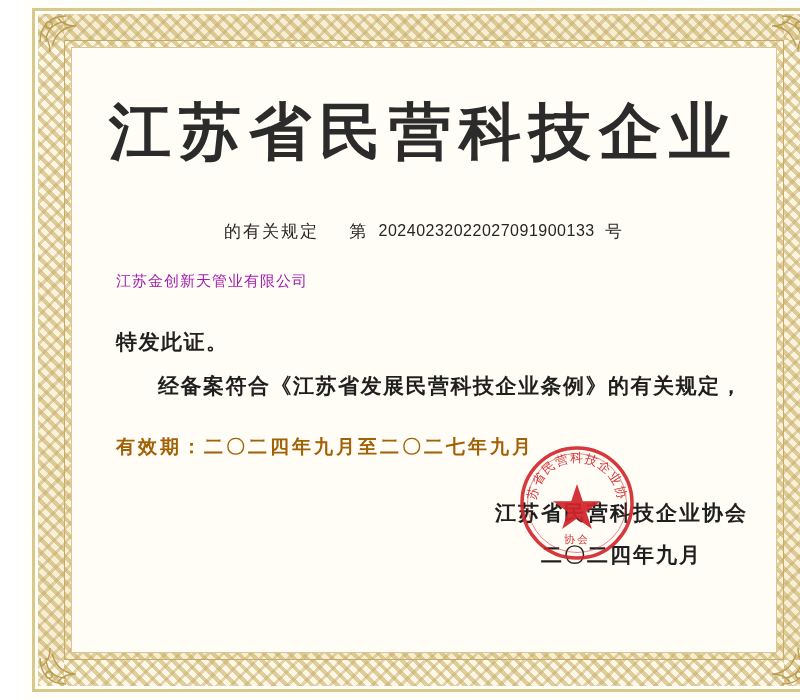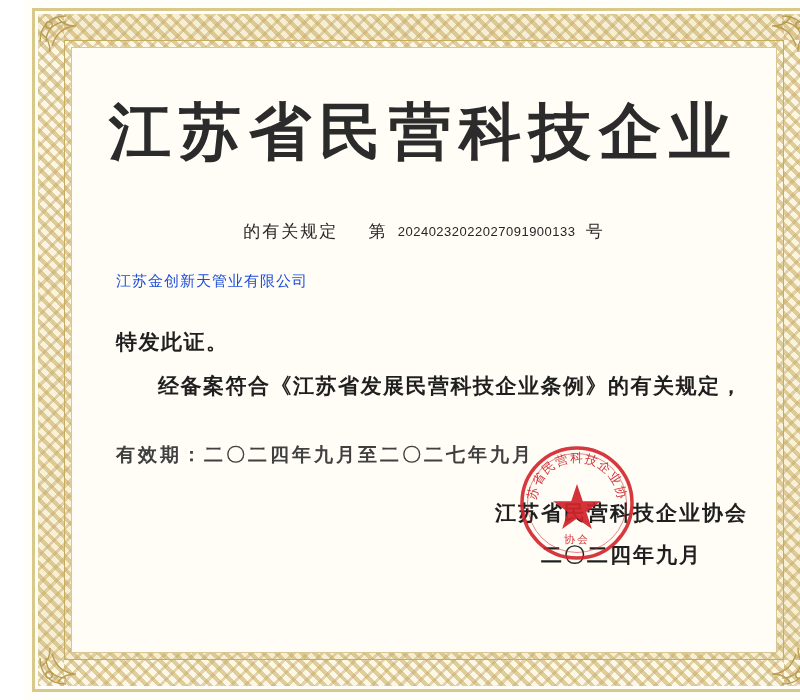--- a/index.html
+++ b/index.html
@@ -101,56 +101,56 @@
     top: 158px;
     text-align: center;
     font-size: 17px;
     color: #262626;
     white-space: nowrap;
   }
   .cert-no-row .lbl { letter-spacing: 2px; }
   .cert-no-row .di { margin-left: 26px; letter-spacing: 2px; }
   .cert-no-row .num {
     font-family: "Liberation Sans", sans-serif;
-    font-size: 13px;
+    font-size: 16px;
     margin: 0 6px;
     letter-spacing: 0.5px;
     vertical-align: 1px;
   }
   .cert-no-row .hao { letter-spacing: 2px; }
 
   .company {
     position: absolute;
     left: 30px;
     top: 210px;
     font-size: 15px;
-    color: #1d4ed8;
+    color: #a21caf;
     letter-spacing: 1px;
   }
 
   .body-text {
     position: absolute;
     left: 30px;
     right: 14px;
     top: 258px;
     font-size: 21px;
     line-height: 44px;
     color: #1f1f1f;
     letter-spacing: 1.5px;
     font-weight: 600;
     font-family: "DejaVu Serif", "Liberation Serif", serif;
   }
   .body-text .indent { display: inline-block; width: 42px; }
 
   .validity {
     position: absolute;
     left: 30px;
-    top: 380px;
+    top: 372px;
     font-size: 19px;
-    color: #404040;
+    color: #a16207;
     letter-spacing: 3px;
     font-weight: 600;
     font-family: "DejaVu Serif", "Liberation Serif", serif;
   }
 
   .issuer {
     position: absolute;
     right: 14px;
     top: 430px;
     text-align: center;

